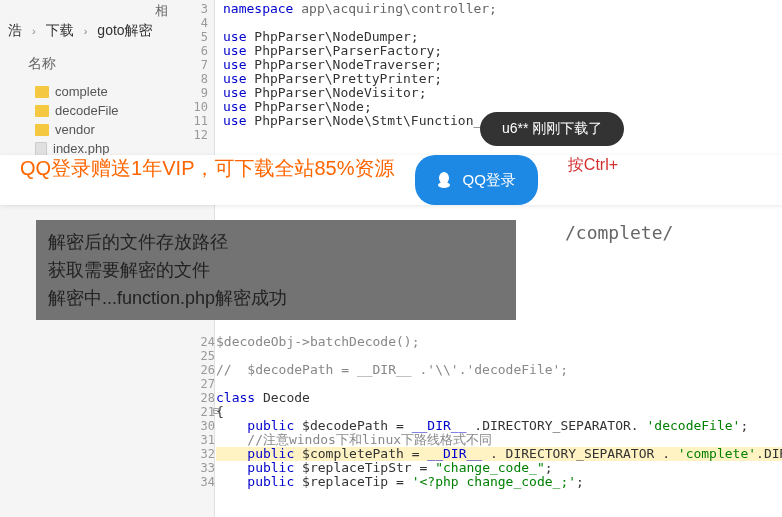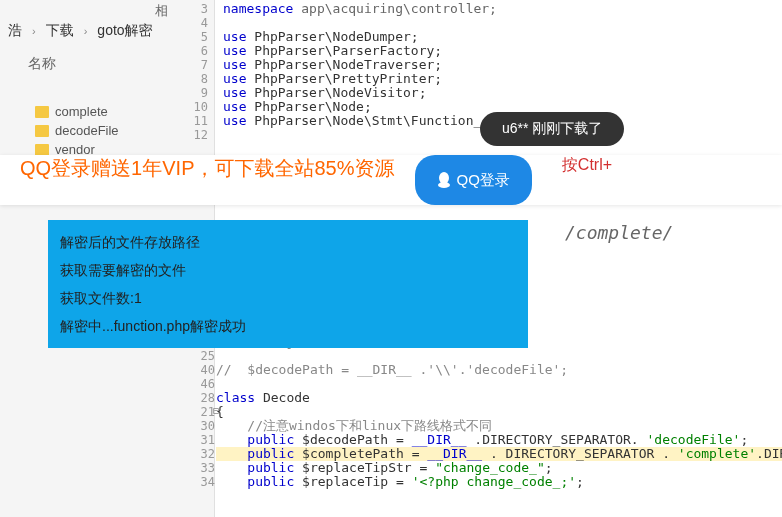--- a/index.html
+++ b/index.html
@@ -5,21 +5,21 @@
     * { margin: 0; padding: 0; box-sizing: border-box; }
     body { font-family: "Microsoft YaHei", sans-serif; background: #f5f5f5; width: 782px; height: 517px; overflow: hidden; position: relative; }
     
     .top-area { position: absolute; top: 0; left: 0; width: 100%; height: 135px; background: #f5f5f5; }
     
     .breadcrumb { position: absolute; top: 22px; left: 8px; font-size: 14px; color: #333; display: flex; align-items: center; gap: 10px; }
     .breadcrumb-sep { color: #888; font-size: 11px; }
     
     .column-header { position: absolute; top: 55px; left: 28px; font-size: 14px; color: #666; }
     
-    .file-tree { position: absolute; top: 82px; left: 35px; font-size: 13px; color: #555; margin-top: 20px; }
+    .file-tree { position: absolute; top: 82px; left: 35px; font-size: 13px; color: #555; }
     .file-tree-item { display: flex; align-items: center; gap: 6px; padding: 2px 0; }
     .folder-icon { width: 14px; height: 12px; background: #f5c842; display: inline-block; border-radius: 1px; }
     .file-icon { width: 12px; height: 14px; background: #e0e0e0; border: 1px solid #ccc; display: inline-block; border-radius: 1px; }
     
     .code-editor { position: absolute; top: 0; left: 175px; right: 0; height: 100%; background: #fff; }
     .gutter { position: absolute; left: 0; top: 0; width: 40px; background: #f5f5f5; border-right: 1px solid #e0e0e0; height: 100%; text-align: right; padding: 2px 6px 0 0; font-family: Consolas, monospace; font-size: 12px; color: #999; }
     .gutter-line { height: 14px; line-height: 14px; }
     
     .code-body { position: absolute; left: 48px; top: 0; right: 0; font-family: Consolas, monospace; font-size: 13px; line-height: 14px; padding-top: 2px; }
     .code-line { height: 14px; white-space: pre; color: #333; }
@@ -28,27 +28,27 @@
     .comment { color: #888; }
     .cls { color: #333; }
     .ns { color: #666; }
     .highlight-line { background: #fff3c4; }
     
     .toast { position: absolute; top: 112px; left: 480px; background: #333; color: #fff; padding: 8px 22px; border-radius: 20px; font-size: 14px; z-index: 10; }
     
     .promo-bar { position: absolute; top: 155px; left: 0; right: 0; height: 50px; background: #fff; display: flex; padding: 0 20px; box-shadow: 0 1px 4px rgba(0,0,0,0.1); z-index: 5; gap: 20px; }
     .promo-text { font-size: 20px; color: #ff6600; white-space: nowrap; }
     .promo-red { color: #d32f2f; margin-left: 10px; }
-    .qq-btn { background: #1e88e5; color: #fff; padding: 8px 22px; border-radius: 20px; font-size: 15px; display: flex; align-items: center; gap: 6px; border: none; cursor: pointer; }
+    .qq-btn { background: #1e88e5; color: #fff; padding: 8px 22px; border-radius: 20px; font-size: 15px; display: flex; align-items: center; gap: 12px; border: none; cursor: pointer; }
     .qq-icon { width: 14px; height: 16px; display: inline-block; }
     .qq-icon svg { display: block; }
     
-    .overlay-box { position: absolute; top: 220px; left: 48px; background: #0ea5e9; padding: 8px 12px; font-size: 14px; color: #222; line-height: 28px; z-index: 3; min-width: 480px; }
+    .overlay-box { position: absolute; top: 220px; left: 36px; background: #737373; padding: 8px 12px; font-size: 18px; color: #222; line-height: 28px; z-index: 3; min-width: 480px; }
     .overlay-line { display: block; }
-    .overlay-path { position: absolute; top: 222px; left: 565px; font-size: 18px; color: #666; font-family: Consolas, monospace; z-index: 3; font-style: italic; }
+    .overlay-path { position: absolute; top: 222px; left: 565px; font-size: 18px; color: #666; font-family: Consolas, monospace; z-index: 3; }
     
     .code-lower { position: absolute; top: 335px; left: 216px; right: 0; font-family: Consolas, monospace; font-size: 13px; line-height: 14px; }
     .gutter-lower { position: absolute; top: 335px; left: 175px; width: 40px; text-align: right; font-family: Consolas, monospace; font-size: 12px; color: #999; line-height: 14px; }
     
     .fold-mark { position: absolute; left: 213px; font-size: 10px; color: #888; font-family: monospace; }
   </style>
 </head>
 <body>
 
 <div class="top-area">
@@ -119,45 +119,44 @@
         </svg>
       </span>
     <span>QQ登录</span>
   </button>
   <span class="promo-red">按Ctrl+</span>
 </div>
 
 <div class="overlay-box">
   <span class="overlay-line">解密后的文件存放路径</span>
   <span class="overlay-line">获取需要解密的文件</span>
-  <span class="overlay-line">获取文件数:1</span>
   <span class="overlay-line">解密中...function.php解密成功</span>
 </div>
 <div class="overlay-path">/complete/</div>
 
 <div class="gutter-lower">
   <div>24</div>
   <div>25</div>
-  <div>40</div>
-  <div>46</div>
+  <div>26</div>
+  <div>27</div>
   <div>28</div>
   <div>21</div>
   <div>30</div>
   <div>31</div>
   <div>32</div>
   <div>33</div>
   <div>34</div>
 </div>
 <div class="fold-mark" style="top:405px;">⊟</div>
 
 <div class="code-lower">
   <div class="code-line comment">$decodeObj-&gt;batchDecode();</div>
   <div class="code-line"></div>
   <div class="code-line comment">//  $decodePath = __DIR__ .'\\'.'decodeFile';</div>
   <div class="code-line"></div>
   <div class="code-line"><span class="kw">class</span> <span class="cls">Decode</span></div>
   <div class="code-line">{</div>
+  <div class="code-line">    <span class="kw">public</span> $decodePath = <span class="kw">__DIR__</span> .DIRECTORY_SEPARATOR. <span class="str">'decodeFile'</span>;</div>
   <div class="code-line comment">    //注意windos下和linux下路线格式不同</div>
-  <div class="code-line">    <span class="kw">public</span> $decodePath = <span class="kw">__DIR__</span> .DIRECTORY_SEPARATOR. <span class="str">'decodeFile'</span>;</div>
   <div class="code-line highlight-line">    <span class="kw">public</span> $completePath = <span class="kw">__DIR__</span> . DIRECTORY_SEPARATOR . <span class="str">'complete'</span>.DIRECTO</div>
   <div class="code-line">    <span class="kw">public</span> $replaceTipStr = <span class="str">"change_code_"</span>;</div>
   <div class="code-line">    <span class="kw">public</span> $replaceTip = <span class="str">'&lt;?php change_code_;'</span>;</div>
 </div>
 
 </body></html>

